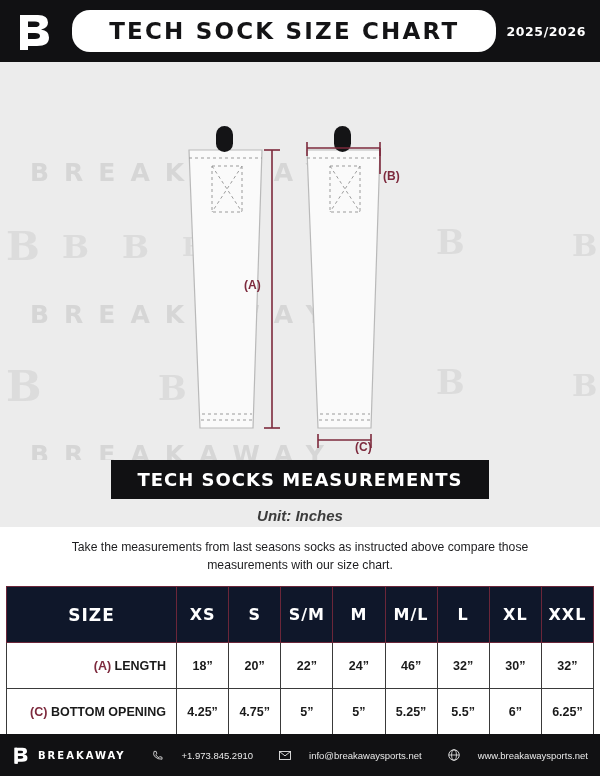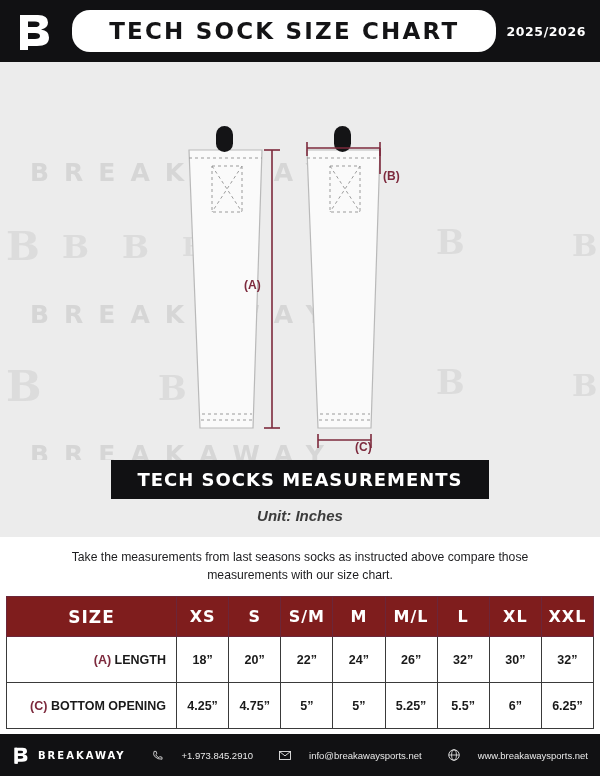--- a/index.html
+++ b/index.html
@@ -85,21 +85,21 @@
     font-family: "DejaVu Serif", serif;
     font-weight: bold;
   }
 
   .sock-svg { position: absolute; left: 0; top: 0; }
 
   
   .meas-wrap {
     position: relative;
     background: #ececec;
-    padding: 0 0 12px 0;
+    padding: 0 0 2px 0;
     text-align: center;
   }
   .meas-title {
     display: inline-block;
     background: #111113;
     color: #ffffff;
     font-family: "DejaVu Sans", sans-serif;
     font-weight: bold;
     font-size: 18px;
     letter-spacing: 1px;
@@ -132,27 +132,27 @@
   }
   th, td {
     border: 1px solid #3a3a3a;
     text-align: center;
     font-size: 12.5px;
     font-weight: bold;
     height: 46px;
     color: #1a1a1a;
   }
   thead th {
-    background: #7f1d1d;
+    background: #0f172a;
     color: #ffffff;
     font-family: "DejaVu Sans", sans-serif;
     font-size: 16px;
     letter-spacing: 1px;
     border-color: #6b2639;
-    height: 40px;
+    height: 56px;
   }
   thead th.size-head { font-size: 17px; }
   td.rowlabel {
     text-align: right;
     padding-right: 10px;
     font-size: 12.5px;
   }
   .lbl { color: #7d2a3d; }
 
   
@@ -284,21 +284,21 @@
           <th>XXL</th>
         </tr>
       </thead>
       <tbody>
         <tr>
           <td class="rowlabel"><span class="lbl">(A)</span> <span>LENGTH</span></td>
           <td>18”</td>
           <td>20”</td>
           <td>22”</td>
           <td>24”</td>
-          <td>26”</td>
+          <td>46”</td>
           <td>32”</td>
           <td>30”</td>
           <td>32”</td>
         </tr>
         <tr>
           <td class="rowlabel"><span class="lbl">(C)</span> <span>BOTTOM OPENING</span></td>
           <td>4.25”</td>
           <td>4.75”</td>
           <td>5”</td>
           <td>5”</td>

